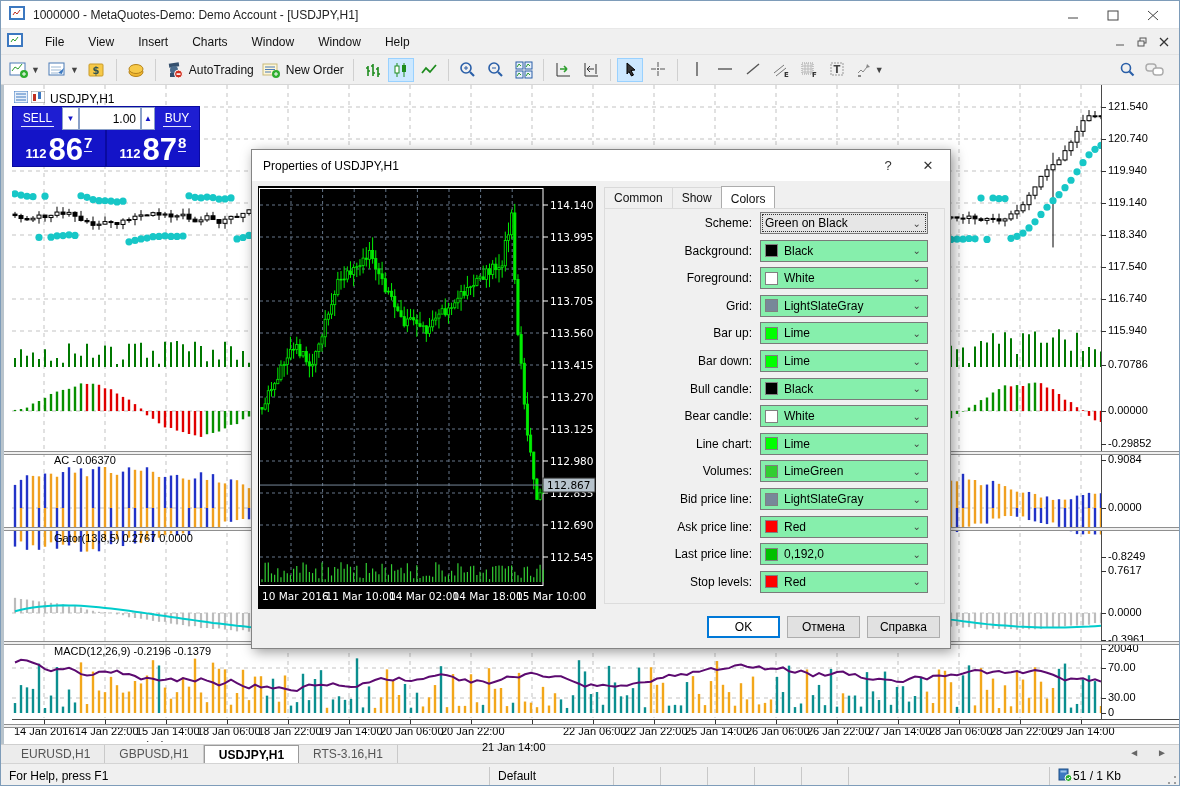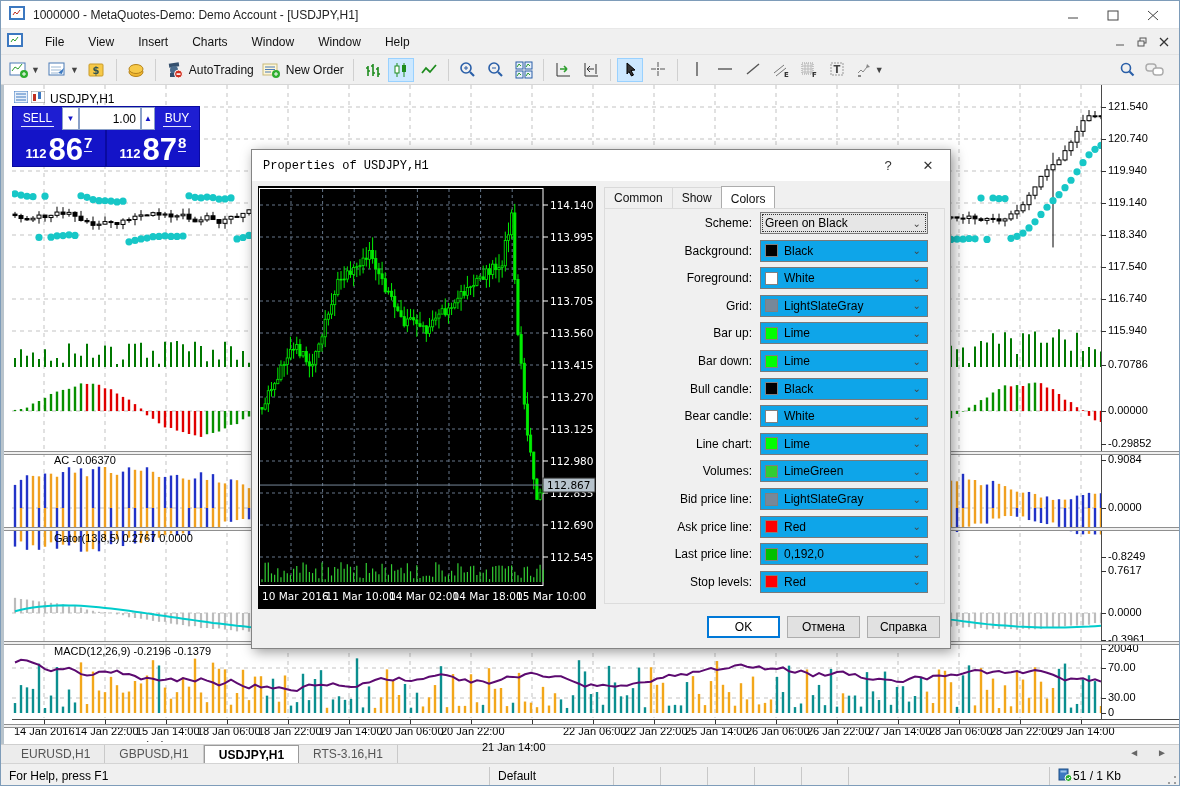--- a/index.html
+++ b/index.html
@@ -69,36 +69,36 @@
     padding-bottom:2px; }
   .tp-price:first-child { border-right:2px solid #0a0aa0; }
   .p-pre { font-size:13px; font-weight:bold; margin:0 2px 3px 0; }
   .p-big { font-size:31px; font-weight:bold; line-height:28px; }
   .p-sup { font-size:15px; font-weight:bold; margin:0 0 12px 1px; border-bottom:1px solid #e6e6ff; }
   
   #dialog { position:absolute; left:250px; top:148px; width:700px; height:500px; background:#f0f0f0;
     border:1px solid #848484; box-shadow:3px 3px 12px rgba(0,0,0,.4); z-index:50; }
   #dlg-titlebar { position:absolute; left:0; top:0; width:100%; height:31px; background:#ffffff;
     display:flex; align-items:center; }
-  #dlg-title { margin-left:11px; font-size:12px; color:#000;font-family:Liberation Mono, monospace; }
+  #dlg-title { margin-left:11px; font-size:12px; color:#000; }
   .dlg-tbtn { position:absolute; top:0; width:40px; height:30px; display:flex; align-items:center;
     justify-content:center; color:#333; font-size:13px; }
   #dlg-help { right:42px; }
   #dlg-close { right:2px; }
   #preview { position:absolute; left:6px; top:36px; width:338px; height:423px; background:#000; }
   #dlg-tabs { position:absolute; left:352px; top:37px; height:22px; display:flex; align-items:flex-end; }
   .dtab { padding:3px 9px 4px; font-size:12px; border:1px solid #d9d9d9; border-bottom:none;
     background:#f0f0f0; color:#111; margin-right:-1px; }
   .dtab.active { background:#fff; border-color:#acacac; padding-top:5px; position:relative; top:1px; }
   #dlg-frame { position:absolute; left:352px; top:58px; width:341px; height:396px;
     border:1px solid #dcdcdc; background:#f0f0f0; }
   #dlg-fields { position:absolute; left:352px; top:60px; width:341px; }
   .frow { position:absolute; left:0; width:341px; height:22px; display:flex; align-items:center;padding-left:42px; }
   .flabel { position:absolute; right:193px; font-size:12px; color:#000; white-space:nowrap; }
-  .combo { position:absolute; left:156px; width:168px; height:22px; background:#0ea5e9;
+  .combo { position:absolute; left:156px; width:168px; height:22px; background:#86efac;
     border:1px solid #7a7a7a; display:flex; align-items:center; padding-left:4px; }
   .combo.scheme { background:#e6e6e6; outline:1px dotted #333; outline-offset:-3px; }
   .swatch { width:13px; height:13px; border:1px solid #808080; margin-right:6px; flex:0 0 13px; }
   .cval { font-size:12px; color:#000; white-space:nowrap; }
   .chev { position:absolute; right:6px; color:#444; font-size:10px; }
   #dlg-buttons { position:absolute; left:0; top:466px; width:695px; display:flex; justify-content:flex-end; }
   .dbtn { width:73px; height:22px; margin-right:7px; background:#e1e1e1; border:1px solid #adadad;
     font-size:12px; display:flex; align-items:center; justify-content:center; }
   .dbtn.default { background:#ffffff; border:2px solid #0078d7; }
   

